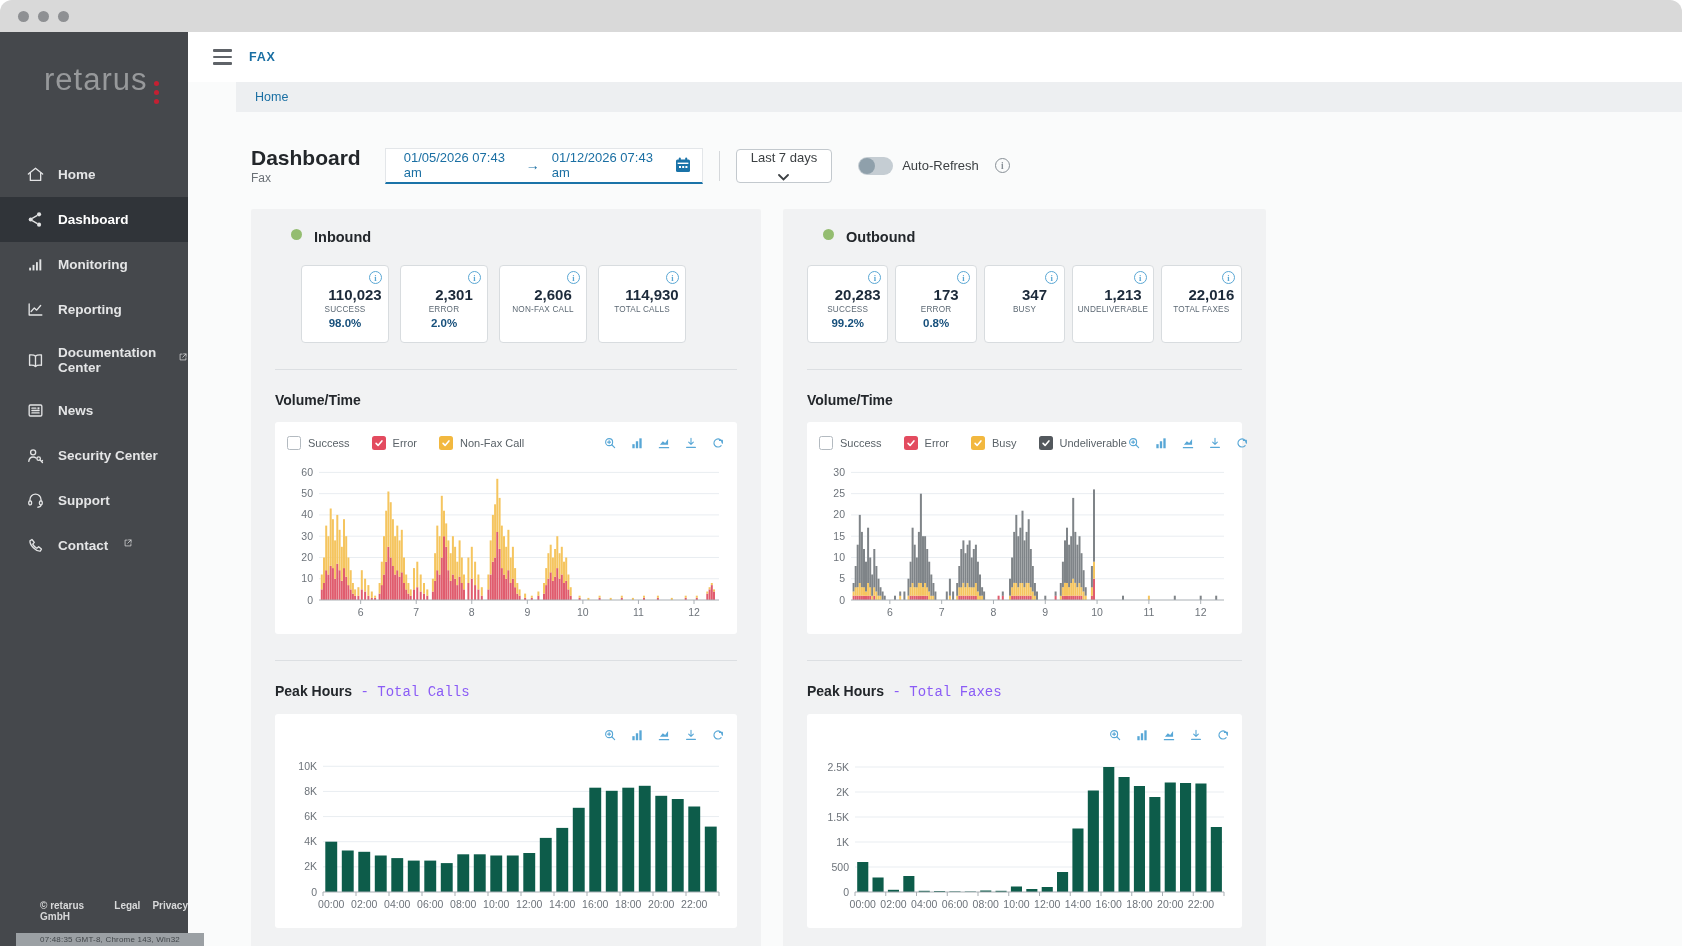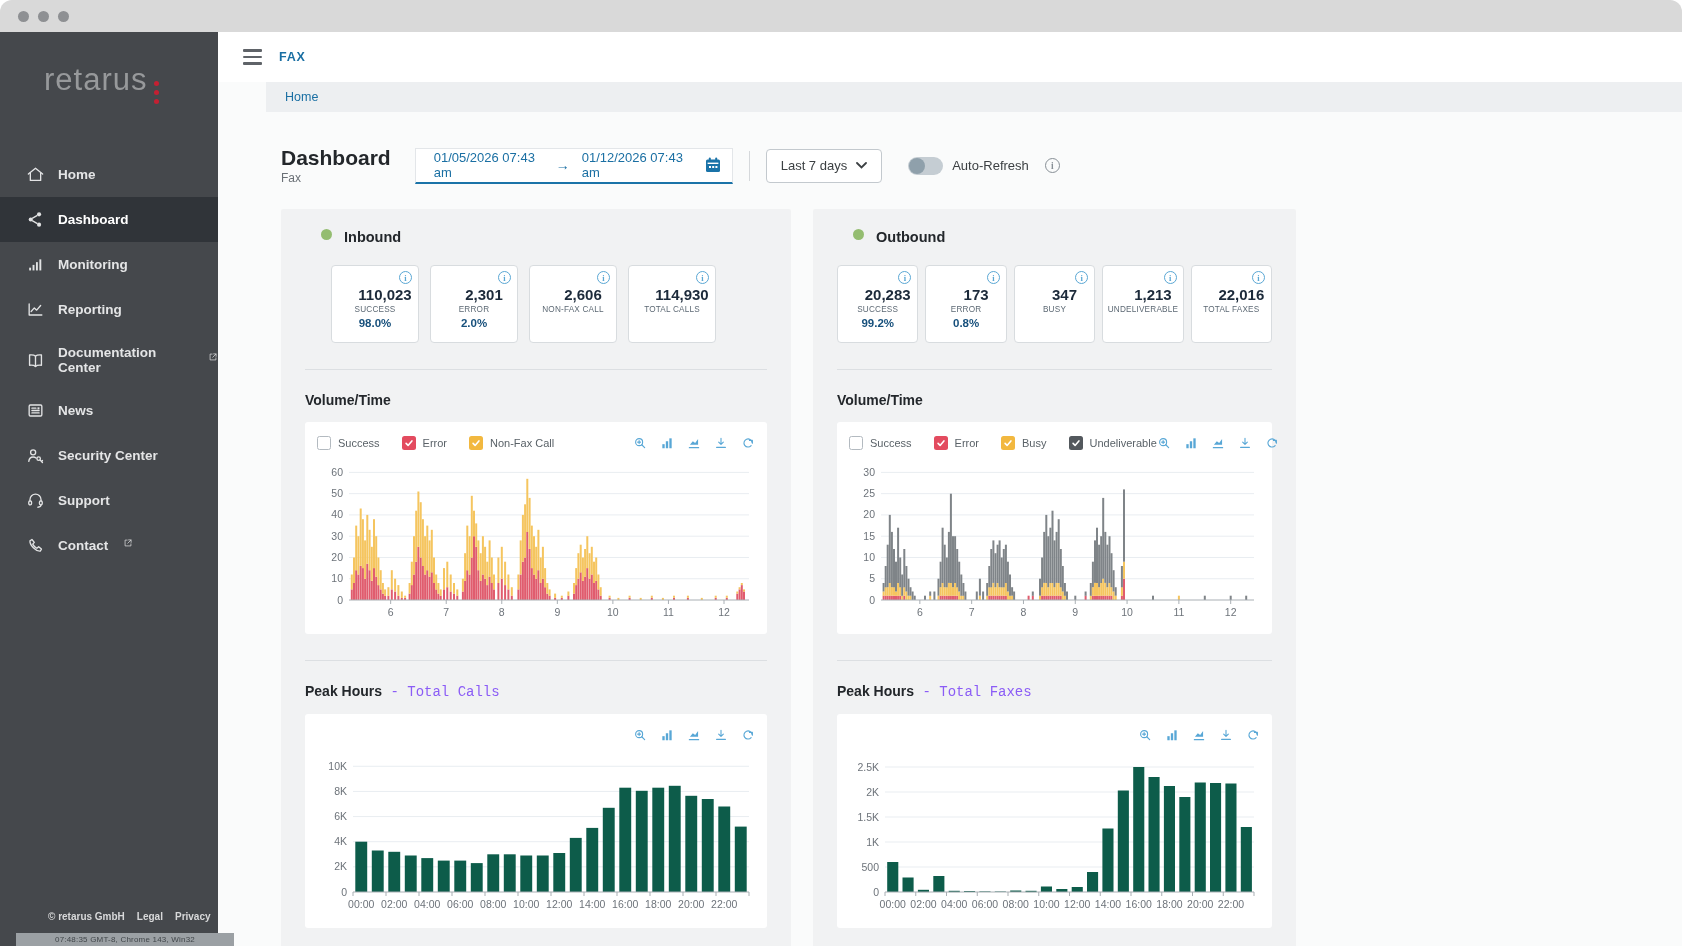--- a/index.html
+++ b/index.html
@@ -3,32 +3,32 @@
 <meta charset="utf-8">
 <style>
   * { margin:0; padding:0; box-sizing:border-box; }
   body { background:#ffffff; font-family:"Liberation Sans", sans-serif; }
   .window { width:1682px; height:946px; border-radius:12px 12px 0 0; overflow:hidden; position:relative; background:#fafbfb; }
   .titlebar { height:32px; background:#d9d9d9; display:flex; align-items:center; padding-left:18px; gap:9px; }
   .titlebar .dot { width:11px; height:11px; border-radius:50%; background:#8e9093; display:inline-block; }
   .app { display:flex; height:914px; }
 
   
-  .sidebar { width:218px; background:#45484c; position:relative; flex:none; }
+  .sidebar { width:188px; background:#45484c; position:relative; flex:none; }
   .logo { padding:30px 0 0 44px; position:relative; }
   .logo-text { font-size:31px; color:#97999b; letter-spacing:1px; font-weight:400; }
   .logo-dots { display:inline-flex; flex-direction:column; gap:4px; margin-left:7px; vertical-align:4px; }
   .logo-dots i { width:5px; height:5px; border-radius:50%; background:#c32032; }
   nav { margin-top:48px; }
   .nav-item { display:flex; align-items:center; gap:13px; padding:13px 0 13px 26px; color:#e4e5e6; font-size:13.5px; font-weight:700; cursor:pointer; }
   .nav-item.active { background:#303439; color:#ffffff; }
   .nav-item .nicon { width:19px; height:19px; flex:none; display:inline-flex; }
   .nav-item .nicon svg { width:19px; height:19px; }
   .nav-item .ext { display:inline-flex; margin-left:2px; margin-top:-6px; }
-  .side-footer { position:absolute; bottom:24px; left:48px; display:flex; gap:12px; font-size:10px; font-weight:700; color:#d8d9da; }
+  .side-footer { position:absolute; bottom:24px; left:40px; display:flex; gap:12px; font-size:10px; font-weight:700; color:#d8d9da; }
   .side-footer a { color:#d8d9da; text-decoration:none; cursor:pointer; }
   .statusbar { position:absolute; bottom:0; left:16px; width:100%; height:13px; background:#9ba0a4; color:#41464a; font-size:8px; display:flex; align-items:center; justify-content:center; letter-spacing:.2px; }
 
   
   .main { flex:1; display:flex; flex-direction:column; background:#fafbfb; overflow:hidden; }
   .topbar { height:50px; background:#ffffff; display:flex; align-items:center; padding-left:25px; flex:none; }
   .hamburger { display:inline-flex; flex-direction:column; gap:4px; cursor:pointer; }
   .hamburger i { width:19px; height:2.5px; background:#5f6368; border-radius:1px; }
   .app-label { margin-left:17px; color:#1a6fa3; font-size:12.5px; font-weight:700; letter-spacing:.8px; }
   .breadcrumb { height:30px; margin-left:48px; background:#edeff1; display:flex; align-items:center; padding-left:19px; flex:none; }
@@ -36,21 +36,21 @@
 
   .content { flex:1; padding-left:63px; }
   .dash-header { margin-top:34px; display:flex; align-items:center; }
   .title-block h1 { font-size:21px; color:#23272b; font-weight:700; }
   .title-block .subtitle { font-size:12px; color:#6a7076; margin-top:1px; }
   .date-range { margin-left:24px; width:318px; height:36px; background:#ffffff; border:1px solid #e3e6e9; border-bottom:2px solid #1a73a8; display:flex; align-items:center; padding:0 10px 0 18px; gap:12px; cursor:text; }
   .date-range .date { color:#1a6fa3; font-size:13px; }
   .date-range .arr { color:#1a6fa3; font-size:14px; }
   .date-range .cal { margin-left:auto; display:inline-flex; cursor:pointer; }
   .vdiv { width:1px; height:30px; background:#d5d8db; margin:0 16px 0 16px; }
-  .range-btn { display:inline-flex; align-items:center; gap:9px; background:#ffffff; border:1px solid #c3c9ce; border-radius:4px; height:34px; padding:0 14px; font-size:13px; color:#3c4043; font-family:inherit; cursor:pointer; }
+  .range-btn { display:inline-flex; align-items:center; gap:9px; background:#ffffff; border:1px solid #c3c9ce; border-radius:4px; height:34px; padding:0 14px; font-size:13px; color:#3c4043; font-family:inherit; cursor:pointer;flex-direction:column; }
   .toggle-group { display:flex; align-items:center; gap:9px; margin-left:26px; }
   .toggle { width:35px; height:18px; border-radius:9px; background:#c5cdd3; position:relative; display:inline-block; cursor:pointer; }
   .toggle .knob { position:absolute; left:1px; top:1px; width:16px; height:16px; border-radius:50%; background:#8fa0ab; }
   .toggle-label { font-size:13px; color:#3c4043; }
   .info-circle { width:15px; height:15px; border-radius:50%; border:1.5px solid #878f96; color:#878f96; font-size:9.5px; font-weight:700; display:inline-flex; align-items:center; justify-content:center; margin-left:7px; cursor:pointer; font-family:"Liberation Serif", serif; }
 
   
   .panels { display:flex; gap:22px; margin-top:24px; }
   .panel { background:#f1f2f3; border-radius:2px; padding:20px 24px 26px 24px; }
   .panel-inbound { width:510px; }

